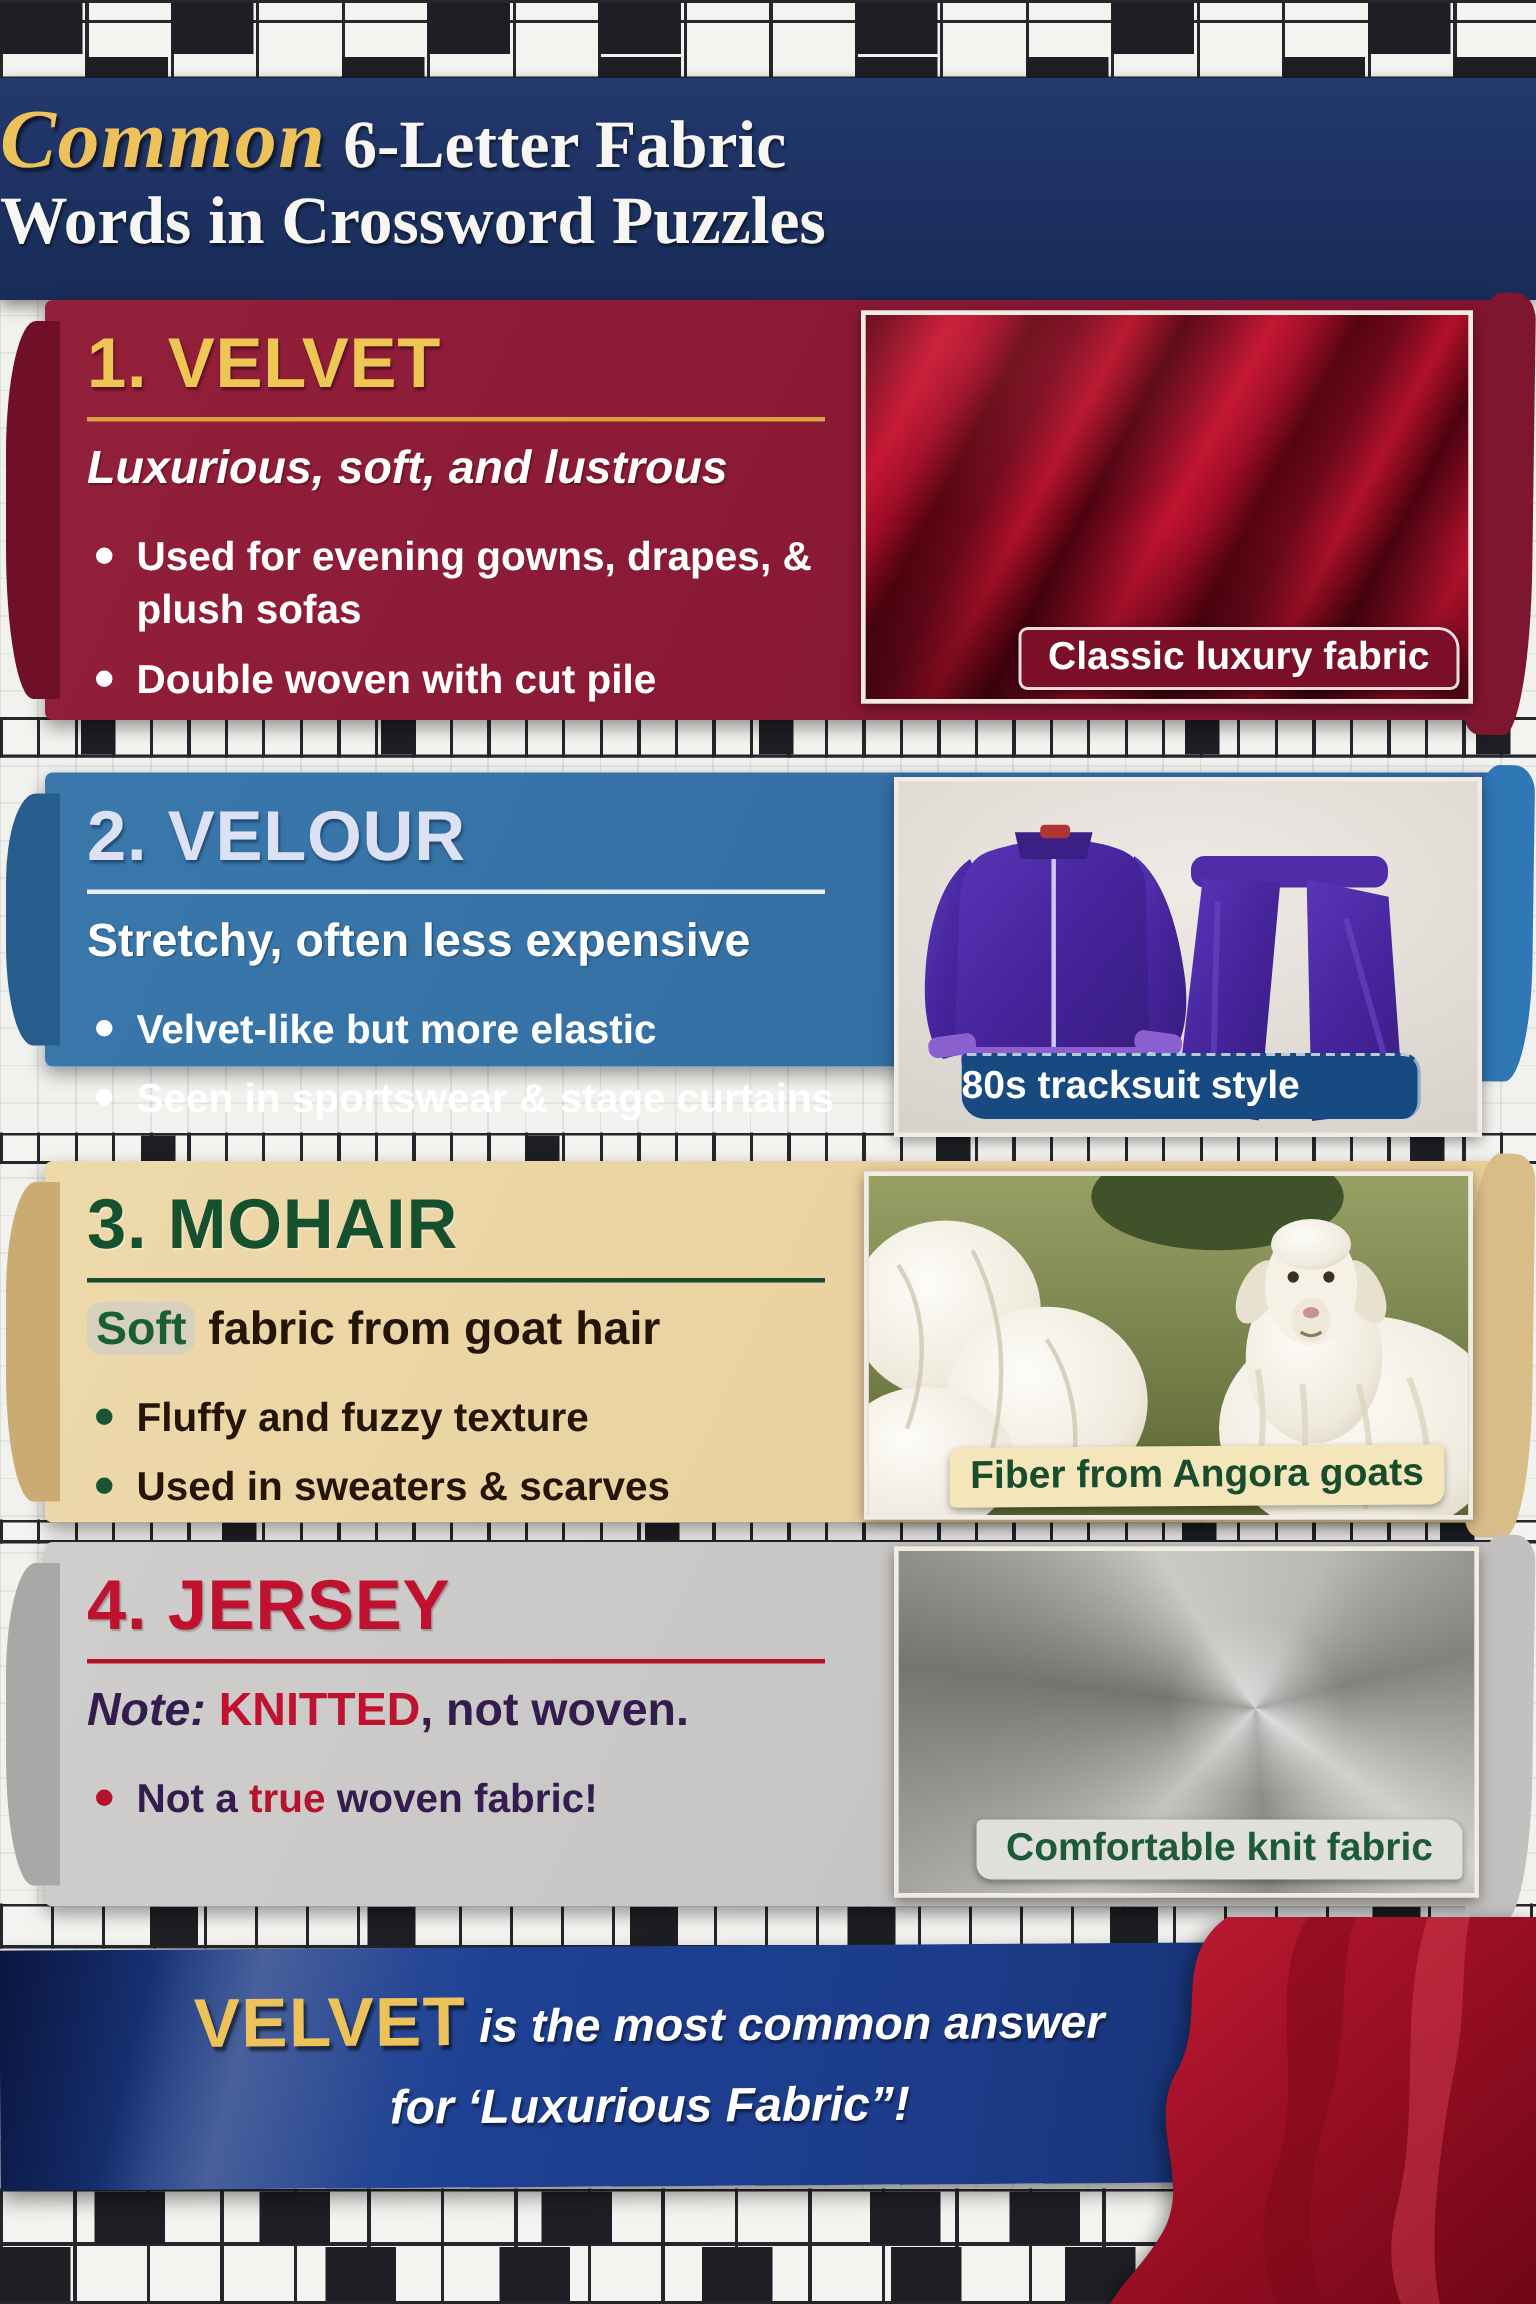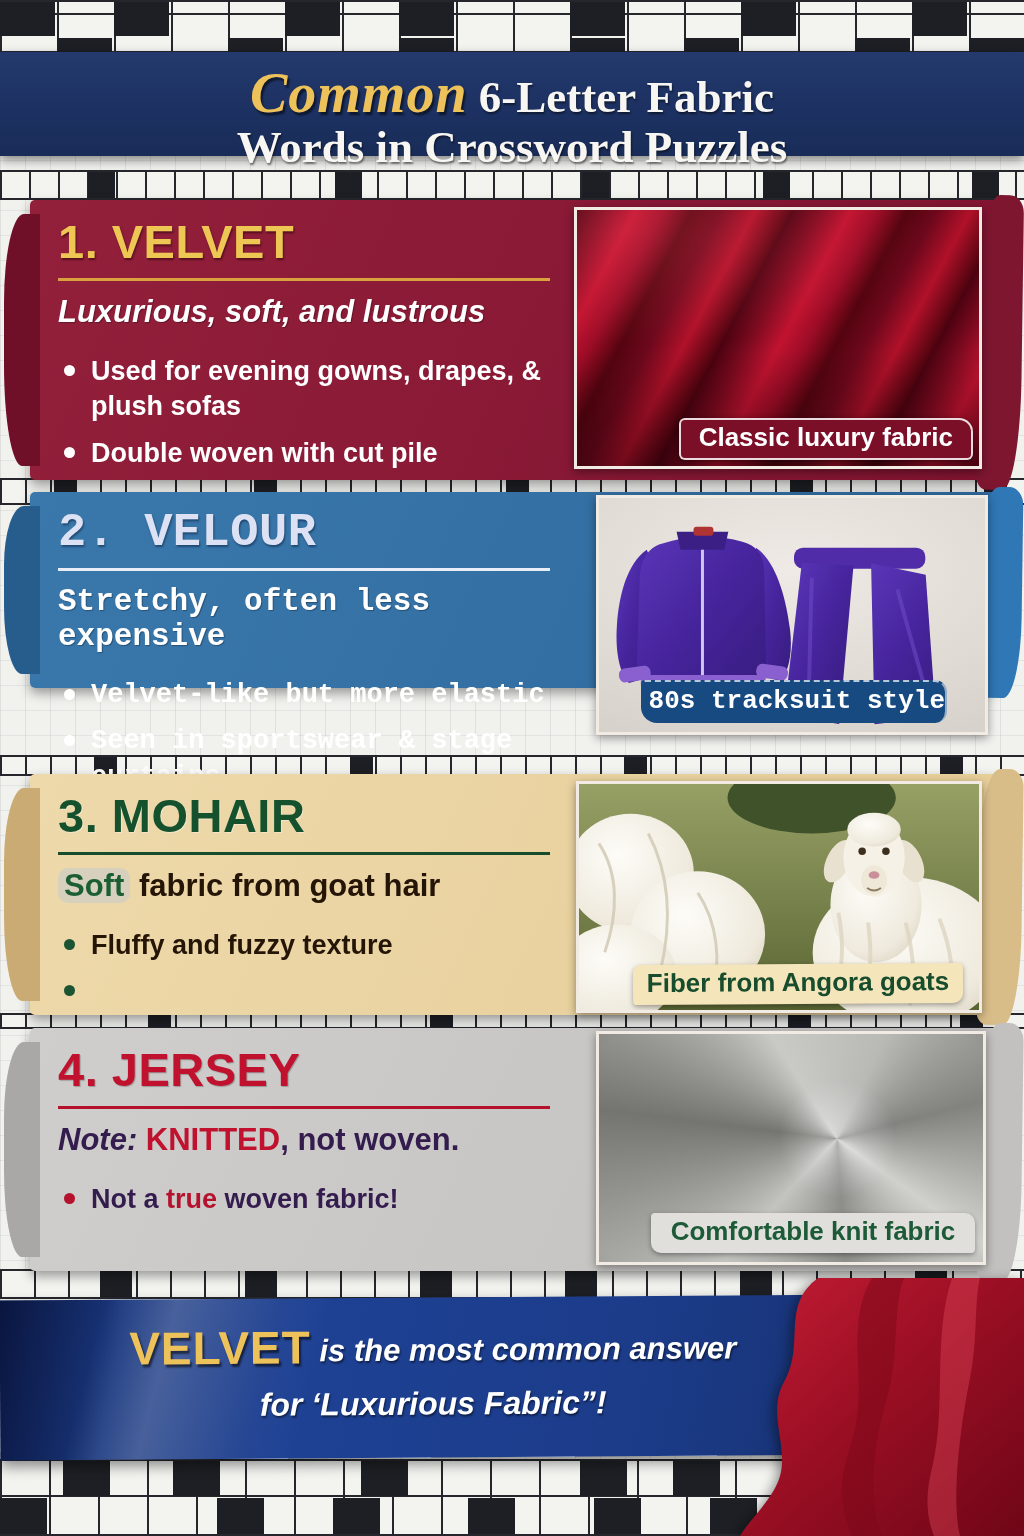--- a/index.html
+++ b/index.html
@@ -29,40 +29,40 @@
   .bcTopB{left:57px;top:38px;width:55px;height:15px;box-shadow:171px 0 #1d1f24,342px 0 #1d1f24,513px 0 #1d1f24,627px 0 #1d1f24,798px 0 #1d1f24,912px 0 #1d1f24;}
   .bc2{top:2px;left:88px;width:27px;height:26px;box-shadow:247px 0 #1d1f24,494px 0 #1d1f24,675px 0 #1d1f24,884px 0 #1d1f24;}
   .bc3{top:2px;left:54px;width:23px;height:23px;box-shadow:200px 0 #1d1f24,452px 0 #1d1f24,736px 0 #1d1f24,930px 0 #1d1f24;}
   .bc4{top:2px;left:94px;width:23px;height:17px;box-shadow:256px 0 #1d1f24,530px 0 #1d1f24,846px 0 #1d1f24;}
   .bc5{top:2px;left:148px;width:23px;height:12px;box-shadow:282px 0 #1d1f24,640px 0 #1d1f24,812px 0 #1d1f24;}
   .bc6{top:2px;left:100px;width:32px;height:26px;box-shadow:145px 0 #1d1f24,320px 0 #1d1f24,465px 0 #1d1f24,640px 0 #1d1f24,815px 0 #1d1f24;}
   .bcBotA{top:2px;left:63px;width:47px;height:35px;box-shadow:110px 0 #1d1f24,298px 0 #1d1f24,517px 0 #1d1f24,610px 0 #1d1f24,877px 0 #1d1f24;}
   .bcBotB{top:39px;left:0;width:47px;height:36px;box-shadow:217px 0 #1d1f24,333px 0 #1d1f24,468px 0 #1d1f24,594px 0 #1d1f24,710px 0 #1d1f24;}
 
   
-  .hdr{position:absolute;top:52px;left:0;right:0;height:104px;z-index:2;
+  .hdr{position:absolute;top:52px;left:0;right:0;height:148px;z-index:2;
     background:linear-gradient(180deg,#24396d 0%,#1c3161 60%,#192c58 100%);
-    box-shadow:0 4px 10px rgba(0,0,0,.45);color:#f7f6f2;text-align:center;}
+    box-shadow:0 4px 10px rgba(0,0,0,.45);color:#f7f6f2;text-align:left;}
   .hdr .l1{margin-top:12px;line-height:1.05;}
   .hdr .accent{font-family:"Liberation Serif",serif;font-style:italic;font-weight:bold;
     font-size:56px;color:#eec25a;text-shadow:2px 3px 2px rgba(0,0,0,.55);letter-spacing:1px;}
   .hdr .rest,.hdr .l2{font-family:"Liberation Serif",serif;font-weight:bold;font-size:45px;
     text-shadow:1px 2px 2px rgba(0,0,0,.5);}
   .hdr .l2{line-height:1.0;margin-top:2px;}
 
   
   .card{position:absolute;left:30px;right:26px;border-radius:5px;z-index:2;
         box-shadow:0 5px 12px rgba(0,0,0,.38);}
   .card::before{content:"";position:absolute;left:-26px;top:14px;bottom:14px;width:36px;
         background:var(--fold);border-radius:55% 0 0 50% / 35% 0 0 40%;}
   .card::after{content:"";position:absolute;right:-24px;top:-5px;bottom:-10px;width:44px;
         background:var(--smear);border-radius:46% 14px 40% 10px / 34% 18px 38% 14px;
         transform:rotate(.8deg);}
   .s1{top:200px;height:280px;--fold:#6f0f28;--smear:#7e1630;background:linear-gradient(115deg,#93203b,#801330);}
-  .s2{top:492px;height:196px;--fold:#275d8c;--smear:#2f77b5;background:linear-gradient(115deg,#3a78ab,#2e689c);font-family:Liberation Mono, monospace;}
+  .s2{top:515px;height:196px;--fold:#275d8c;--smear:#2f77b5;background:linear-gradient(115deg,#3a78ab,#2e689c);}
   .s3{top:774px;height:241px;--fold:#cbab74;--smear:#d9bd89;background:linear-gradient(115deg,#eed9ab,#e6cd97);}
   .s4{top:1028px;height:243px;--fold:#a9a8a6;--smear:#c2c1bf;background:linear-gradient(115deg,#cfcecc,#c1c0be);}
 
   .ctext{position:relative;z-index:3;padding:14px 0 0 28px;width:515px;}
   .h2row{font-size:47px;font-weight:bold;letter-spacing:.5px;}
   .s1 .h2row{color:#eec654;text-shadow:1px 2px 2px rgba(40,0,10,.55);}
   .s2 .h2row{color:#dde1f4;text-shadow:1px 2px 2px rgba(0,20,50,.45);}
   .s3 .h2row{color:#15512d;text-shadow:1px 1px 0 rgba(255,255,255,.35);}
   .s4 .h2row{color:#c0122f;text-shadow:1px 1px 1px rgba(0,0,0,.25);}
   .rule{width:492px;height:2.5px;margin:9px 0 13px;}
@@ -98,21 +98,21 @@
     repeating-linear-gradient(118deg,#4a0210 0px,#7c0a1f 24px,#c11330 52px,#9c0c26 76px,#54040f 102px,#6e081c 128px,#b01129 158px,#50030f 190px);}
   .towel{background:radial-gradient(120% 100% at 50% 30%,#efeae5,#d6d0ca 85%);}
   .jersey-art{background:
     radial-gradient(circle at 62% 46%,rgba(255,255,255,.3) 0 5%,transparent 22%),
     radial-gradient(120% 120% at 50% 50%,transparent 55%,rgba(30,30,30,.45)),
     conic-gradient(from 25deg at 62% 46%,#b9b9b6,#82827f 14%,#d0d0cd 28%,#8d8d8a 42%,#c3c3c0 55%,#747470 70%,#c9c9c6 84%,#b9b9b6);}
 
   .cap{position:absolute;font-weight:bold;font-size:26px;z-index:5;white-space:nowrap;}
   .cap1{right:6px;bottom:6px;background:#7c0f28;color:#fff;border:2px solid rgba(255,255,255,.85);
         padding:2px 18px 5px;border-radius:6px 14px 6px 6px;box-shadow:0 2px 6px rgba(0,0,0,.45);}
-  .cap2{left:42px;right:38px;bottom:9px;background:#164a80;color:#fff;text-align:right;
+  .cap2{left:42px;right:38px;bottom:9px;background:#164a80;color:#fff;text-align:left;
         padding:4px 0 7px;border-top:2px dashed rgba(255,255,255,.7);
         border-right:2px solid rgba(255,255,255,.55);border-radius:4px 12px 12px 16px;}
   .cap3{left:54px;right:16px;bottom:6px;background:#f5e5bb;color:#174c2c;text-align:center;
         padding:3px 0 6px;border-radius:8px 4px 10px 4px;box-shadow:0 2px 5px rgba(0,0,0,.35);
         transform:rotate(-.4deg);}
   .cap4{left:52px;right:8px;bottom:9px;background:#e0dfdc;color:#1d5b38;text-align:center;
         padding:3px 0 6px;border-radius:4px 10px 4px 10px;box-shadow:0 2px 5px rgba(0,0,0,.35);}
 
   
   .ribbon{position:absolute;top:1297px;left:0;right:16px;height:160px;z-index:3;
@@ -244,20 +244,21 @@
       <div class="h2row"><span>3. </span><span>MOHAIR</span></div>
       <div class="rule"></div>
       <div class="subtitle"><span class="soft-hl">Soft</span><span> fabric from goat hair</span></div>
       <div class="bullets">
         <div class="bullet">
             <span class="dot"></span>
             <span>Fluffy and fuzzy texture</span>
           </div>
         <div class="bullet">
             <span class="dot"></span>
+            <span>Used in sweaters &amp; scarves</span>
           </div>
       </div>
     </div>
     <div class="imgframe">
       <svg class="art" viewBox="0 0 404 230">
         <defs>
           <linearGradient id="grass" x1="0" y1="0" x2="0" y2="1">
             <stop offset="0" stop-color="#97a065"></stop>
               <stop offset="1" stop-color="#586433"></stop>
           </linearGradient>

